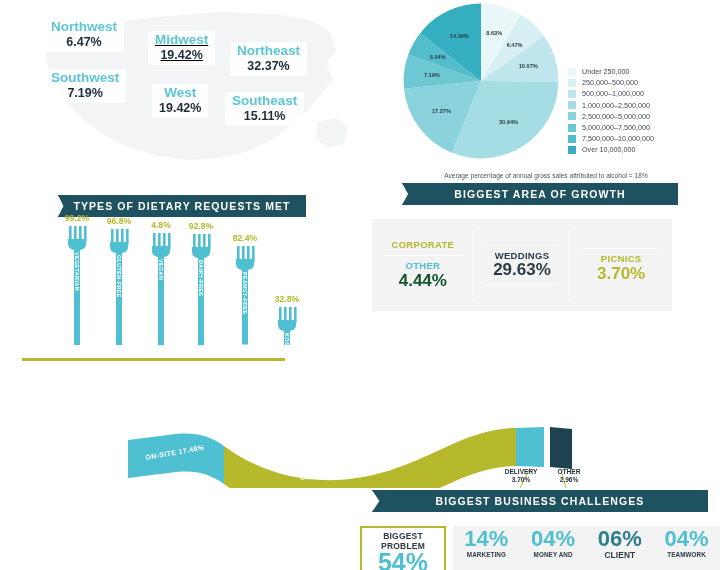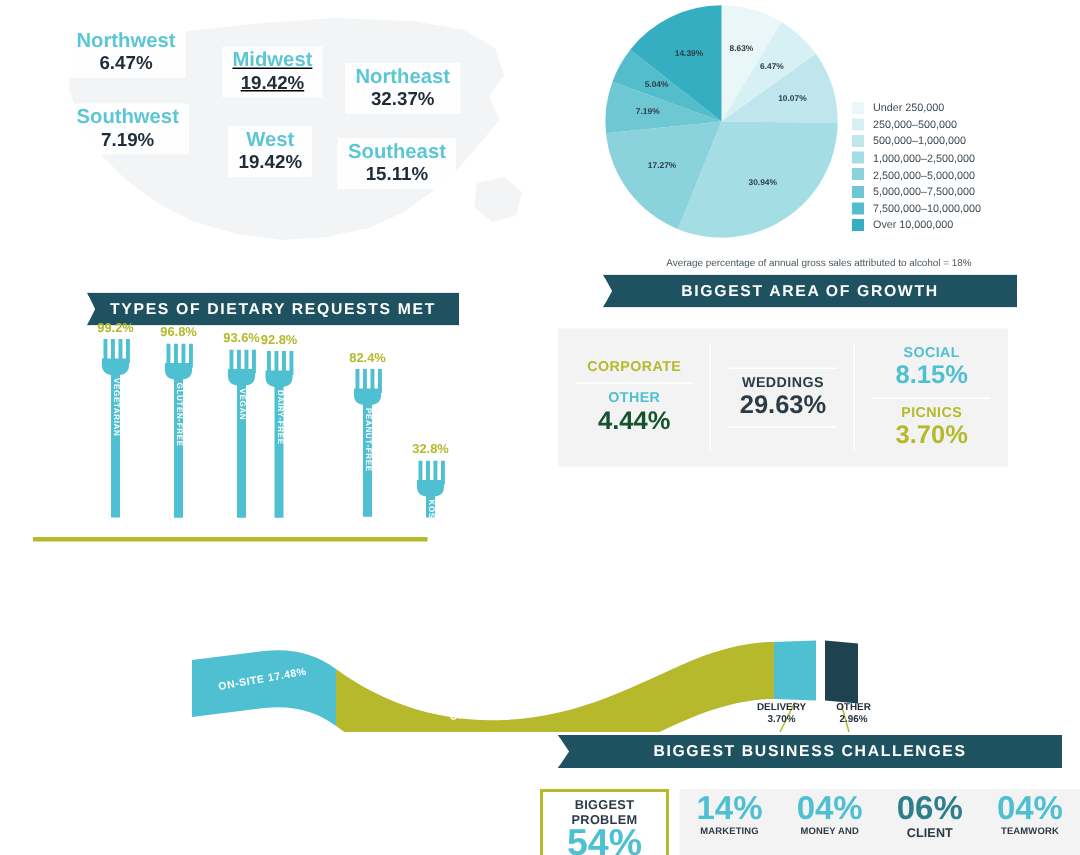--- a/index.html
+++ b/index.html
@@ -235,30 +235,30 @@
           </svg><span class="fork-label" style="top: 26px;">VEGETARIAN</span></div>
         <div class="fork" style="left: 42px; height: 118.096px;"><div class="fork-pct" style="bottom: 121.096px;">96.8%</div><svg width="34" height="118.096" viewBox="0 0 34 118.096" preserveAspectRatio="none">
             <g fill="#4fbfd2">
         <rect x="9" y="0" width="2.6" height="16"></rect>
         <rect x="14" y="0" width="2.6" height="16"></rect>
         <rect x="19" y="0" width="2.6" height="16"></rect>
         <rect x="24" y="0" width="2.6" height="16"></rect>
         <path d="M8 13 h18 v5 q0 5 -6 6 v92.096 h-6 v-92.096 q-6 -1 -6 -6 z"></path>
       </g>
           </svg><span class="fork-label" style="top: 26px;">GLUTEN-FREE</span></div>
-        <div class="fork" style="left: 84px; height: 114.192px;"><div class="fork-pct" style="bottom: 117.192px;">93.6%</div><svg width="34" height="114.192" viewBox="0 0 34 114.192" preserveAspectRatio="none">
+        <div class="fork" style="left: 84px; height: 114.192px;"><div class="fork-pct" style="bottom: 117.192px;">4.8%</div><svg width="34" height="114.192" viewBox="0 0 34 114.192" preserveAspectRatio="none">
             <g fill="#4fbfd2">
         <rect x="9" y="0" width="2.6" height="16"></rect>
         <rect x="14" y="0" width="2.6" height="16"></rect>
         <rect x="19" y="0" width="2.6" height="16"></rect>
         <rect x="24" y="0" width="2.6" height="16"></rect>
         <path d="M8 13 h18 v5 q0 5 -6 6 v88.192 h-6 v-88.192 q-6 -1 -6 -6 z"></path>
       </g>
           </svg><span class="fork-label" style="top: 26px;">VEGAN</span></div>
-        <div class="fork" style="left: 109px; height: 113.216px;"><div class="fork-pct" style="bottom: 116.216px;">92.8%</div><svg width="34" height="113.216" viewBox="0 0 34 113.216" preserveAspectRatio="none">
+        <div class="fork" style="left: 124px; height: 113.216px;"><div class="fork-pct" style="bottom: 116.216px;">92.8%</div><svg width="34" height="113.216" viewBox="0 0 34 113.216" preserveAspectRatio="none">
             <g fill="#4fbfd2">
         <rect x="9" y="0" width="2.6" height="16"></rect>
         <rect x="14" y="0" width="2.6" height="16"></rect>
         <rect x="19" y="0" width="2.6" height="16"></rect>
         <rect x="24" y="0" width="2.6" height="16"></rect>
         <path d="M8 13 h18 v5 q0 5 -6 6 v87.216 h-6 v-87.216 q-6 -1 -6 -6 z"></path>
       </g>
           </svg><span class="fork-label" style="top: 26px;">DAIRY-FREE</span></div>
         <div class="fork" style="left: 168px; height: 100.528px;"><div class="fork-pct" style="bottom: 103.528px;">82.4%</div><svg width="34" height="100.528" viewBox="0 0 34 100.528" preserveAspectRatio="none">
             <g fill="#4fbfd2">
@@ -299,24 +299,20 @@
       <div class="gcol mid">
         <div class="gdiv-h"></div>
         <div class="gcell">
           <span class="gl" style="color:#2c3b45">WEDDINGS</span>
           <span class="gv" style="color:#2c3b45">29.63%</span>
         </div>
         <div class="gdiv-h"></div>
         <div class="gdiv-v" style="right:0"></div>
       </div>
       <div class="gcol">
-        <div class="gcell">
-          <span class="gl" style="color:#4fbfd2">SOCIAL</span>
-          <span class="gv" style="color:#4fbfd2">8.15%</span>
-        </div>
         <div class="gdiv-h"></div>
         <div class="gcell">
           <span class="gl" style="color:#b5b92b">PICNICS</span>
           <span class="gv" style="color:#b5b92b">3.70%</span>
         </div>
       </div>
     </div>
   </div>
 
   <div id="revenue-block">

